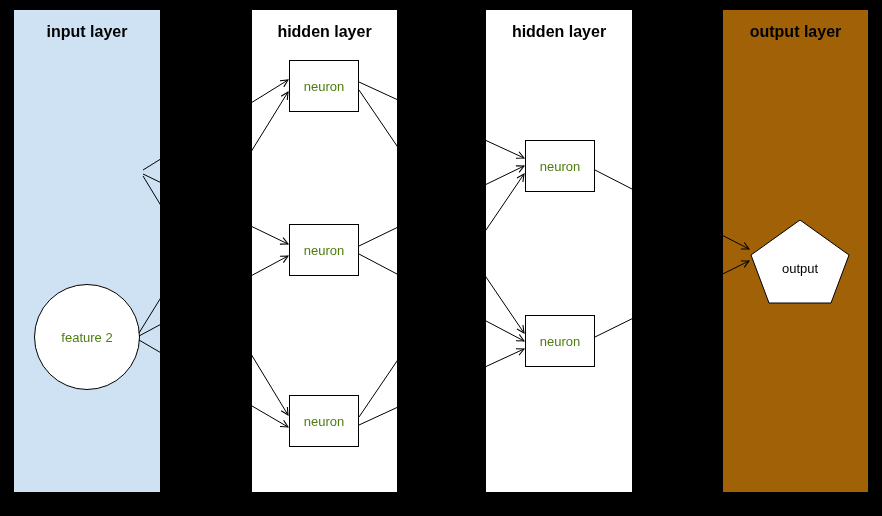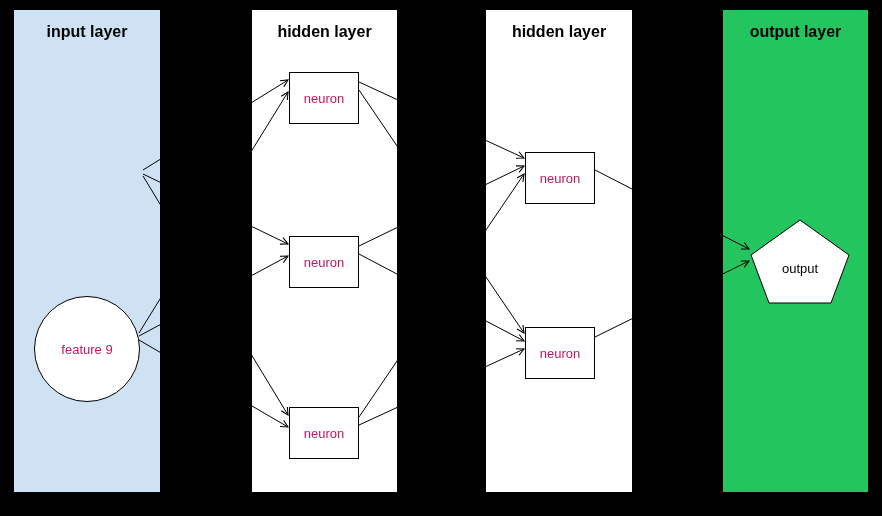--- a/index.html
+++ b/index.html
@@ -24,33 +24,32 @@
   .panel-title {
     text-align: center;
     padding-top: 13px;
     font-size: 16px;
     font-weight: bold;
     color: #000000;
   }
   .panel-input   { left: 14px;  width: 146px; background: #cfe2f3; }
   .panel-hidden1 { left: 252px; width: 145px; background: #ffffff; }
   .panel-hidden2 { left: 486px; width: 146px; background: #ffffff; }
-  .panel-output  { left: 723px; width: 145px; background: #22c55e; }
+  .panel-output  { left: 723px; width: 145px; background: #a16207; }
 
   .node {
     position: absolute;
     box-sizing: border-box;
     background: #ffffff;
     border: 1px solid #000000;
     display: flex;
     align-items: center;
     justify-content: center;
     font-size: 13px;
-    color: #be185d;
-    margin-top: 12px;
+    color: #4d7c0f;
   }
   .node-circle { border-radius: 50%; }
 
   .node-f1  { left: 30px;  top: 115px; width: 114px; height: 114px; }
   .node-f2  { left: 34px;  top: 284px; width: 106px; height: 106px; }
 
   .node-rect { width: 70px; height: 52px; }
   .node-h1n1 { left: 289px; top: 60px;  }
   .node-h1n2 { left: 289px; top: 224px; }
   .node-h1n3 { left: 289px; top: 395px; }
@@ -94,21 +93,21 @@
     <div class="panel-title">hidden layer</div>
   </div>
   <div class="panel panel-hidden2">
     <div class="panel-title">hidden layer</div>
   </div>
   <div class="panel panel-output">
     <div class="panel-title">output layer</div>
   </div>
 
   <div class="node node-circle node-f2">
-    <span>feature 9</span>
+    <span>feature 2</span>
   </div>
 
   <div class="node node-rect node-h1n1">
     <span>neuron</span>
   </div>
   <div class="node node-rect node-h1n2">
     <span>neuron</span>
   </div>
   <div class="node node-rect node-h1n3">
     <span>neuron</span>

